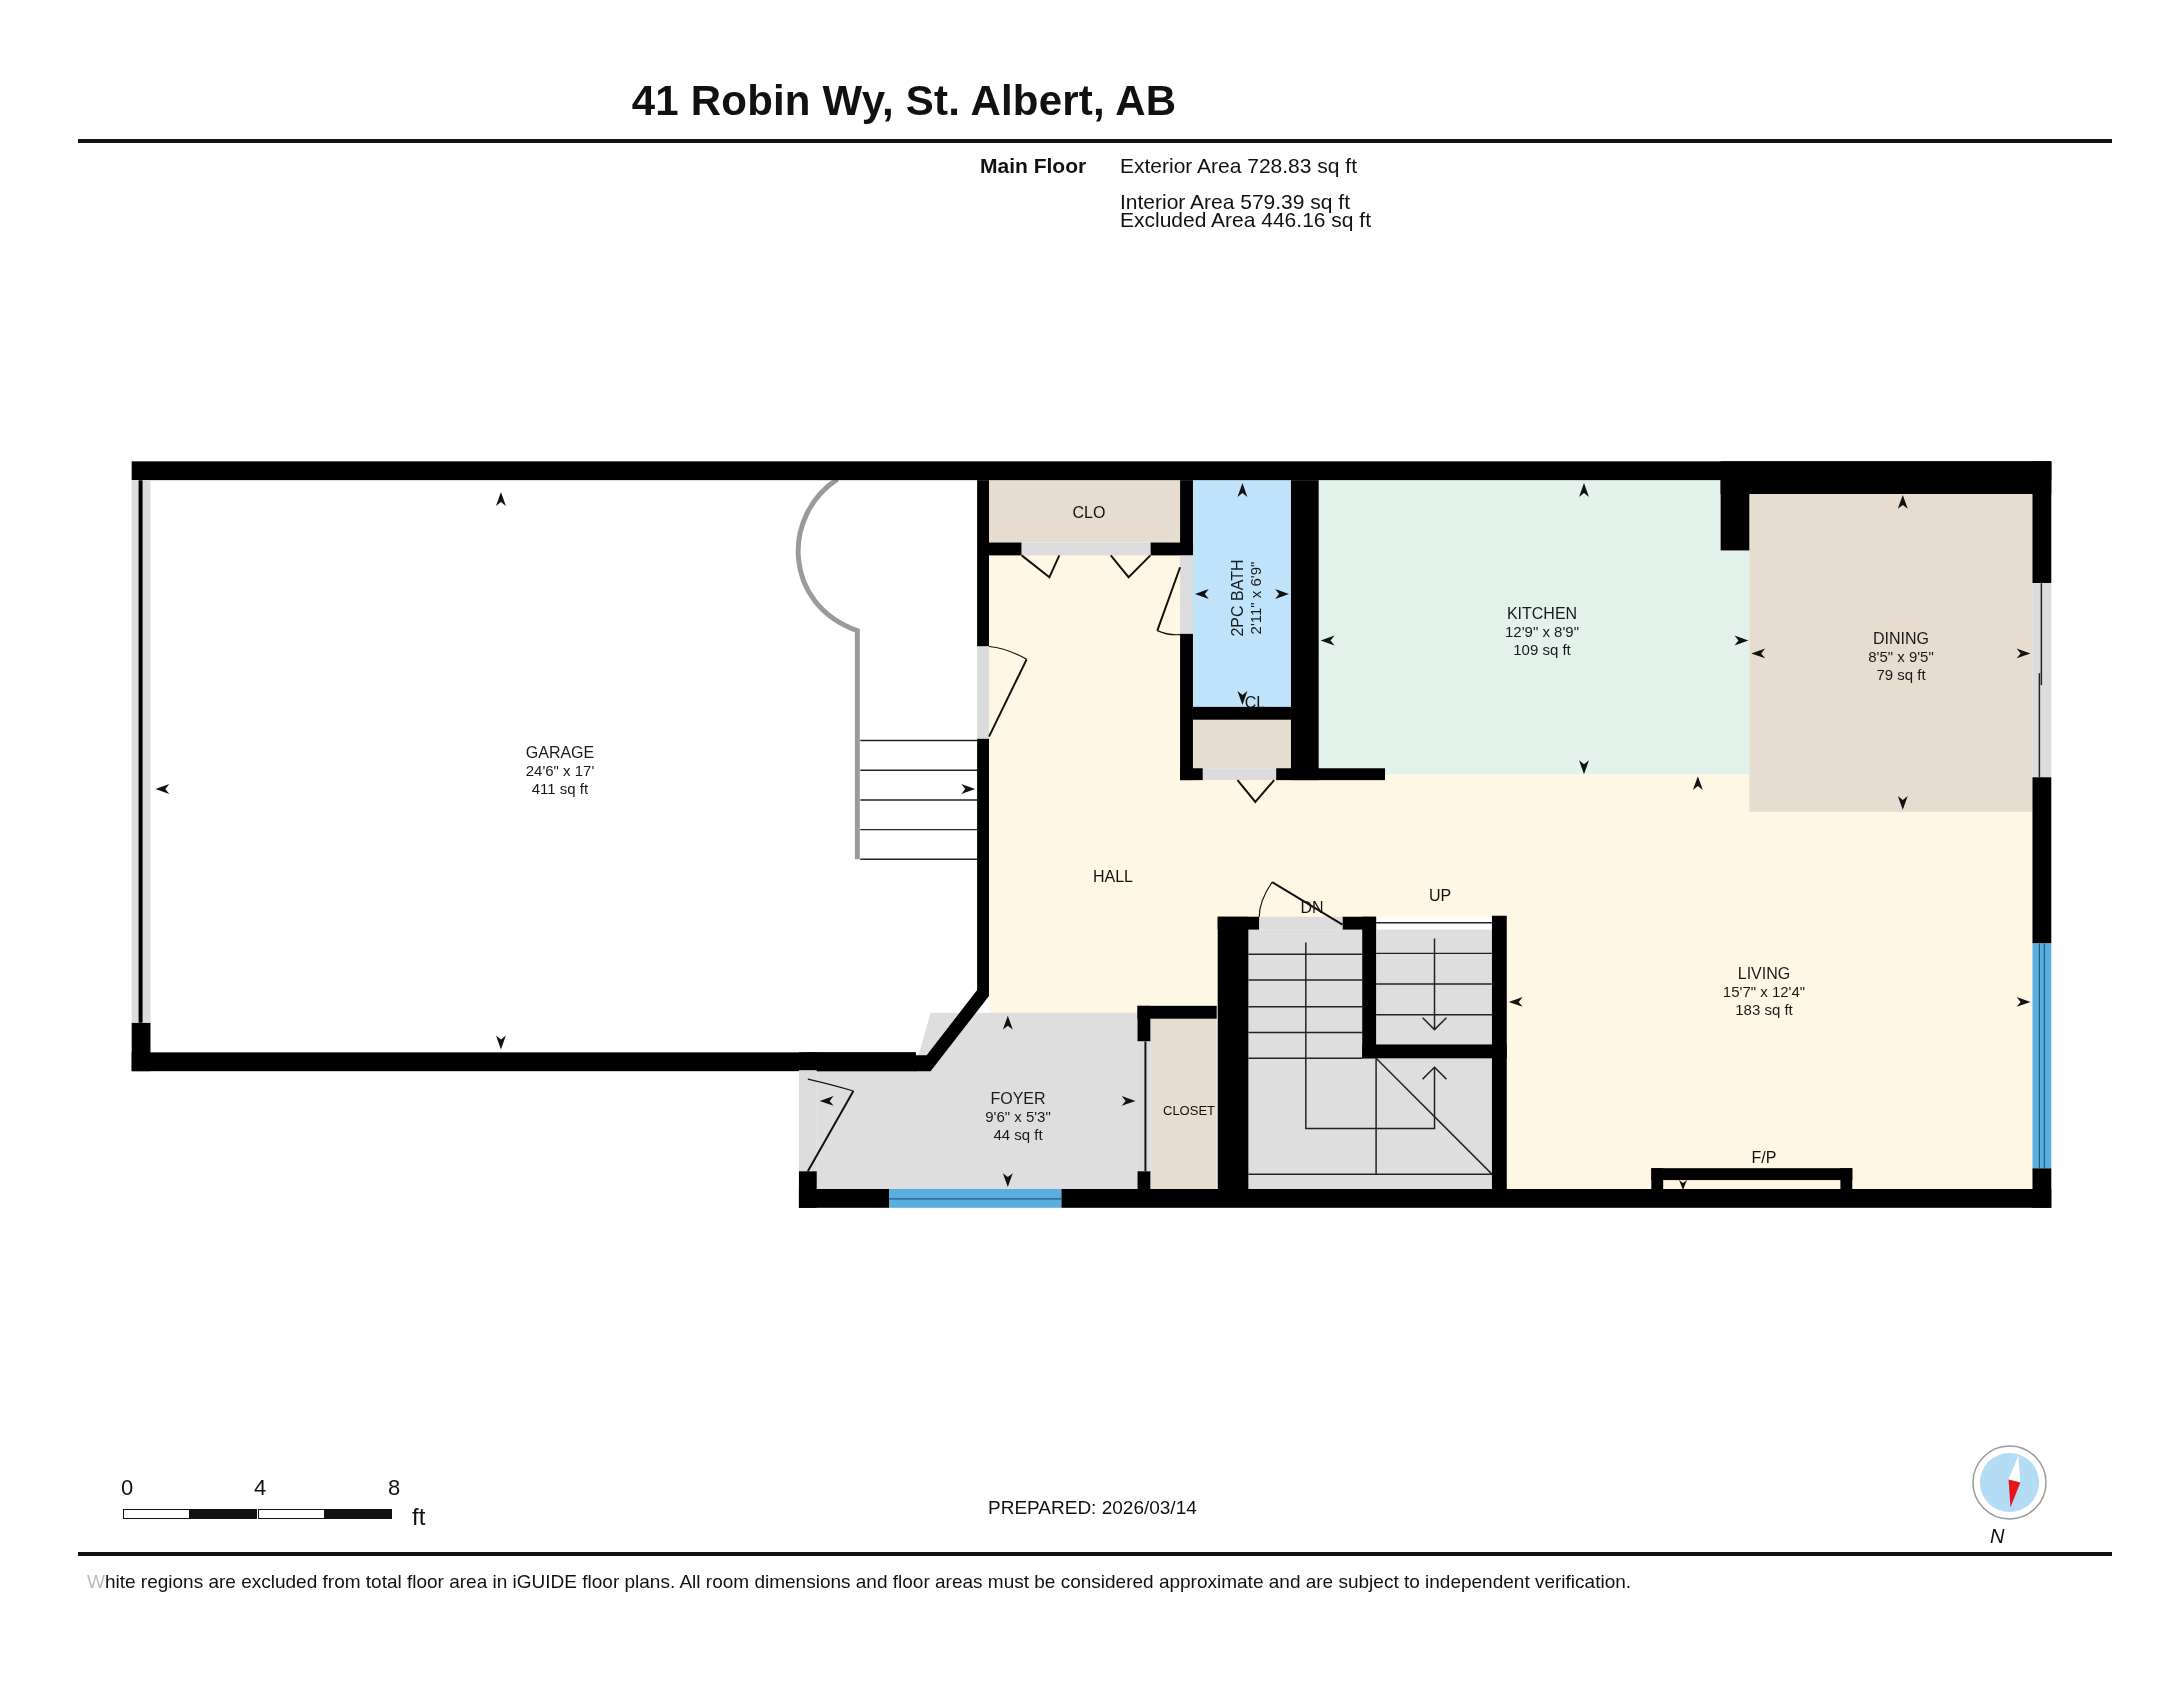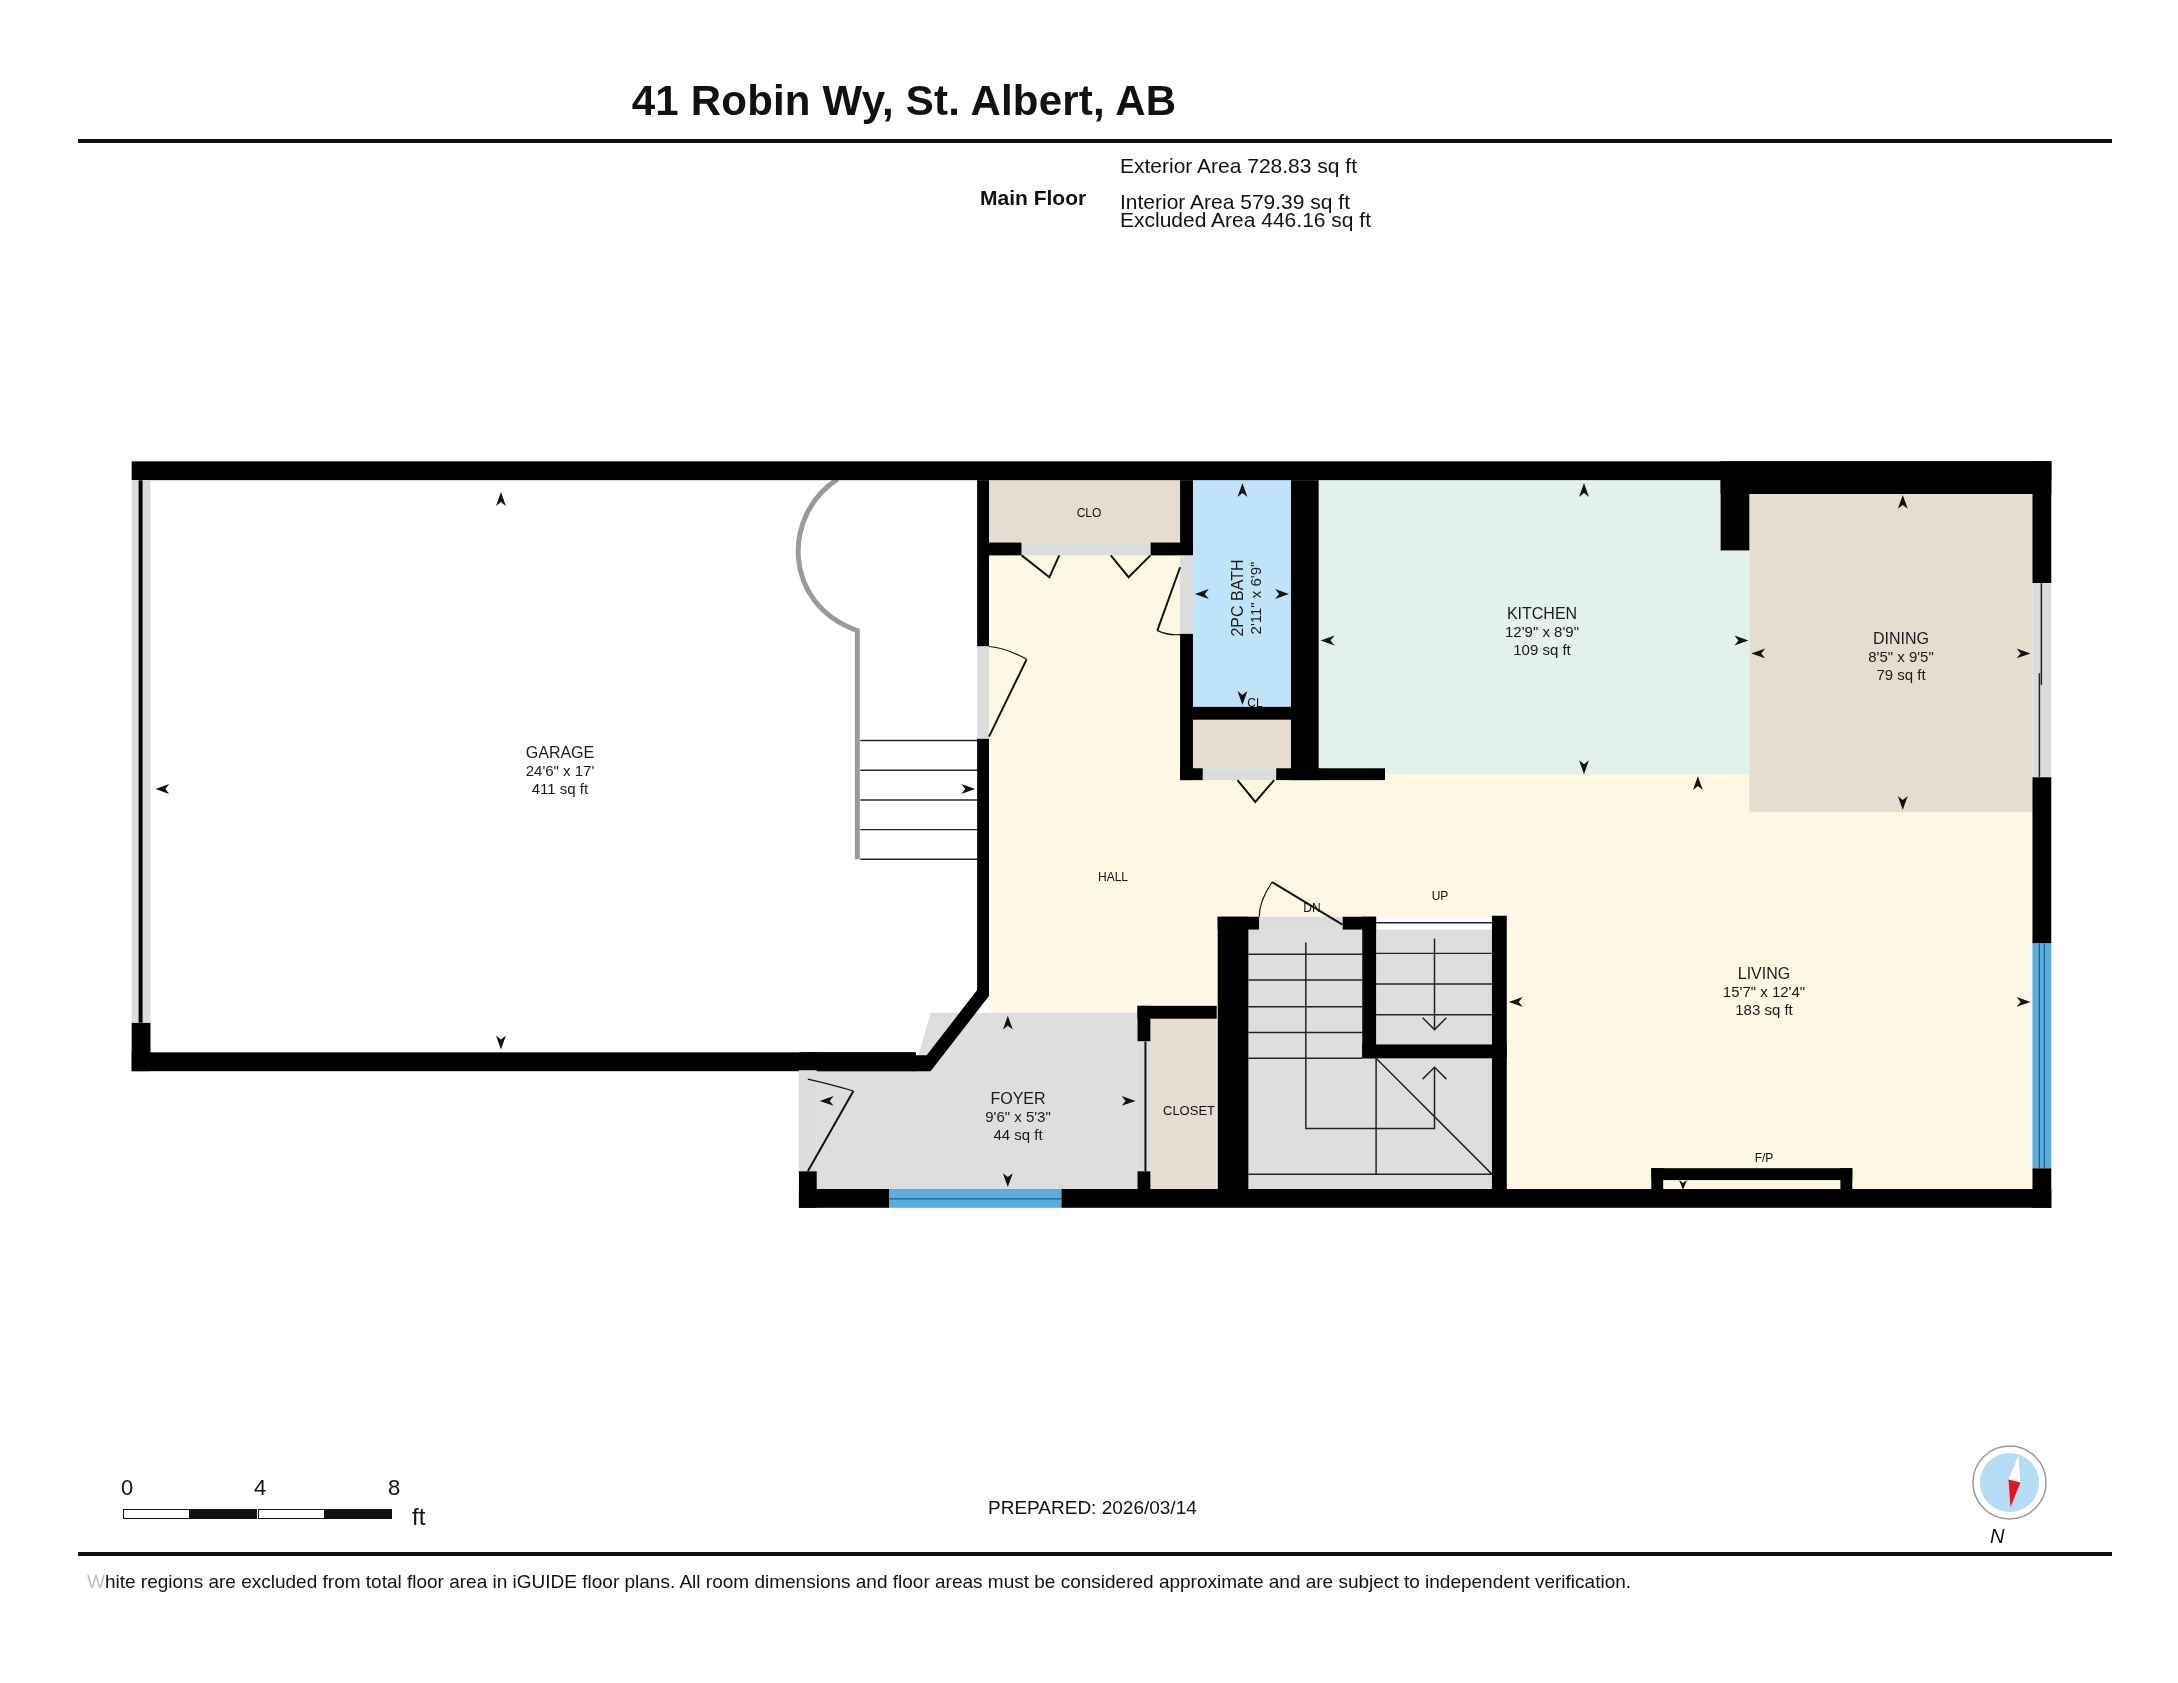--- a/index.html
+++ b/index.html
@@ -1,26 +1,26 @@
 <!DOCTYPE html>
 <html><head>
 <meta charset="utf-8">
 <style>
   html, body { margin:0; padding:0; background:#ffffff; }
   body { width:2178px; height:1683px; position:relative; overflow:hidden; font-family:"Liberation Sans", sans-serif; color:#111; }
   .abs { position:absolute; }
   .title { left:0; width:1808px; top:77px; text-align:center; font-weight:bold; font-size:42px; letter-spacing:0.2px; }
   .rule { left:78px; width:2034px; height:4px; background:#111; }
   .areas { top:154px; left:0; }
-  .floor-label { position:absolute; left:980px; top:0; font-weight:bold; font-size:21px; white-space:nowrap;margin-top:32px; }
+  .floor-label { position:absolute; left:980px; top:0; font-weight:bold; font-size:21px; white-space:nowrap; }
   .area-line { position:absolute; left:1120px; font-size:21px; white-space:nowrap; }
   svg.plan { position:absolute; left:0; top:0; }
   .room-label { position:absolute; text-align:center; font-size:15px; line-height:18px; transform:translate(-50%,-50%); white-space:nowrap; color:#1a1a1a; }
   .room-label .name { font-size:16px; }
-  .small-label { position:absolute; font-size:12px; transform:translate(-50%,-50%); white-space:nowrap; }
+  .small-label { position:absolute; font-size:16px; transform:translate(-50%,-50%); white-space:nowrap; }
   .vertical { transform:translate(-50%,-50%) rotate(-90deg); }
   .scale { left:123px; top:1475px; }
   .scale-num { position:absolute; font-size:22px; top:0; transform:translateX(-50%); }
   .scale-bar { position:absolute; top:34px; height:10px; border:1px solid #111; box-sizing:border-box; }
   .scale-unit { position:absolute; left:289px; top:28px; font-size:24px; }
   .prepared { left:988px; top:1497px; font-size:19px; }
   .footer-text { left:87px; top:1571px; font-size:19px; }
   .footer-text .first { color:#bbbbbb; }
   .compass { left:1971px; top:1444px; width:77px; height:77px; }
   .north { left:1990px; top:1525px; font-size:20px; font-style:italic; }

